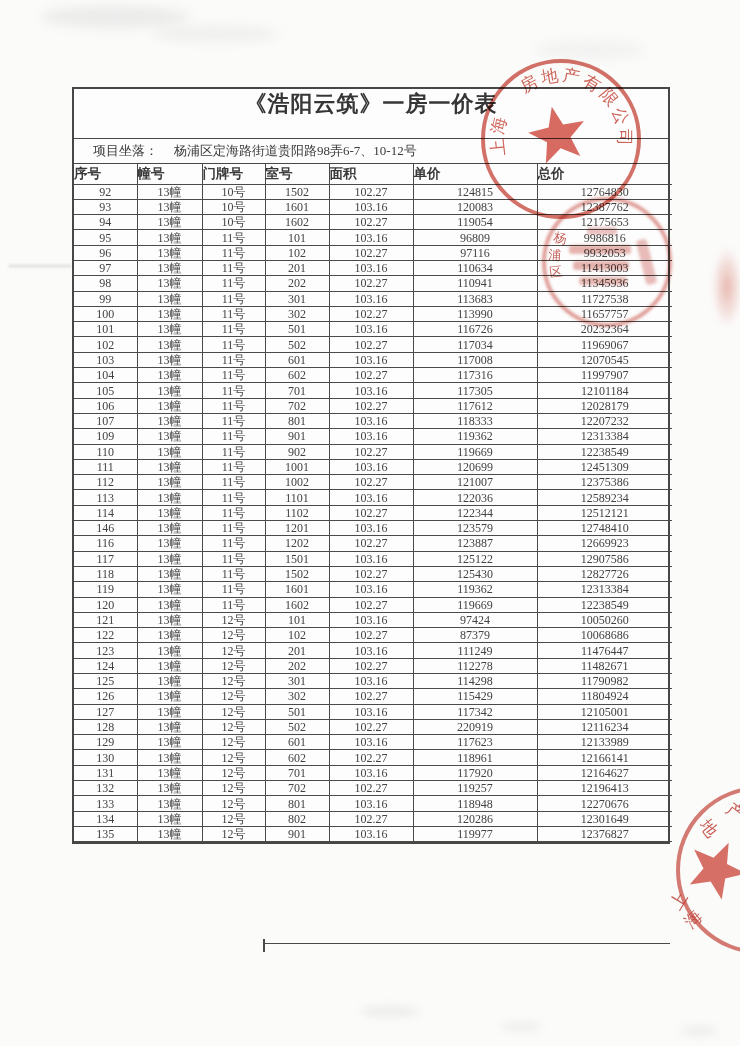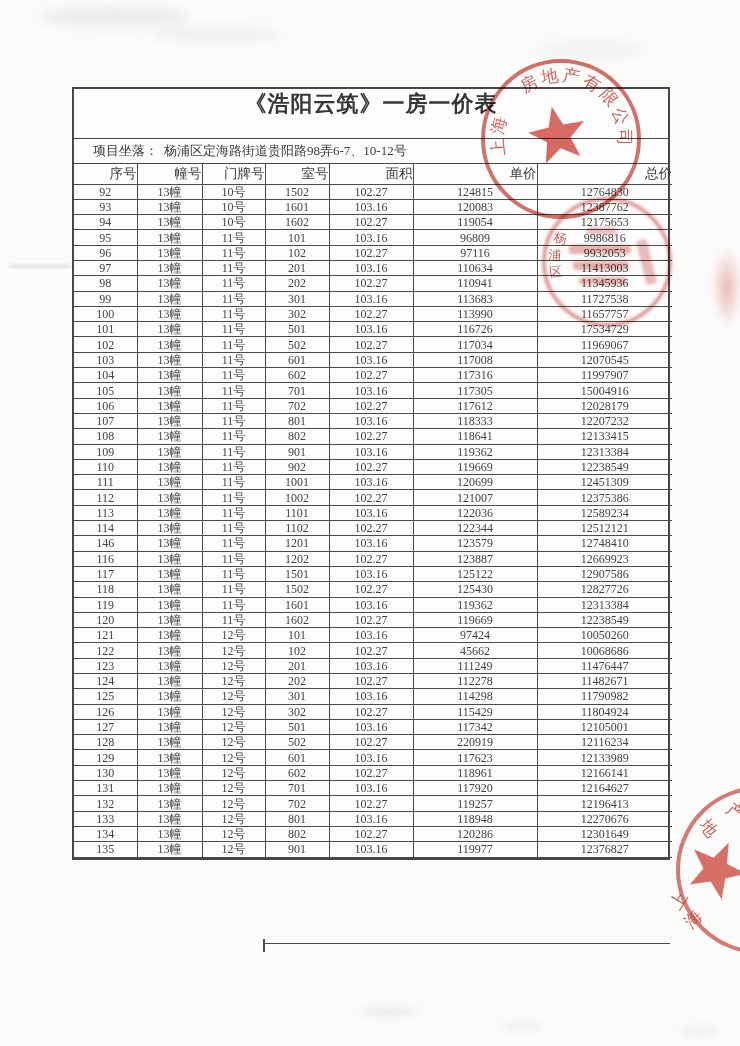--- a/index.html
+++ b/index.html
@@ -20,25 +20,25 @@
     border-bottom:1.5px solid #474747;
   }
   .doc-title {
     font-size:22px; font-weight:bold; letter-spacing:1px; color:#363636;
   }
   .subtitle-row {
     height:25px; display:flex; align-items:center;
     border-bottom:1.5px solid #474747;
     font-size:13px; padding-left:19px; color:#3a3a3a;
   }
-  .subtitle-row .loc-value { margin-left:6px; }
+  .subtitle-row .loc-value { margin-left:16px; }
   table.price { border-collapse:collapse; width:100%; table-layout:fixed; }
   table.price th {
-    height:20px; font-size:13.5px; font-weight:normal; color:#3a3a3a;
-    border:1.4px solid #4a4a4a; padding:0; text-align:right;
+    height:20px; font-size:13.5px; font-weight:bold; color:#3a3a3a;
+    border:1.4px solid #4a4a4a; padding:0; text-align:left;
   }
   table.price td {
     height:15.3px; font-size:12px; color:#424242; line-height:1;
     border:1.4px solid #4a4a4a; padding:0; text-align:center;
     overflow:hidden; white-space:nowrap;
   }
   table.price tr > *:first-child { border-left:none; }
   table.price tr > *:last-child { border-right:none; }
   table.price thead th { border-top:none; }
   .stamp { position:absolute; mix-blend-mode:multiply; pointer-events:none; }
@@ -171,21 +171,21 @@
           <td>113990</td>
           <td>11657757</td>
         </tr>
         <tr>
           <td>101</td>
           <td>13幢</td>
           <td>11号</td>
           <td>501</td>
           <td>103.16</td>
           <td>116726</td>
-          <td>17534729</td>
+          <td>20232364</td>
         </tr>
         <tr>
           <td>102</td>
           <td>13幢</td>
           <td>11号</td>
           <td>502</td>
           <td>102.27</td>
           <td>117034</td>
           <td>11969067</td>
         </tr>
@@ -207,50 +207,41 @@
           <td>117316</td>
           <td>11997907</td>
         </tr>
         <tr>
           <td>105</td>
           <td>13幢</td>
           <td>11号</td>
           <td>701</td>
           <td>103.16</td>
           <td>117305</td>
-          <td>15004916</td>
+          <td>12101184</td>
         </tr>
         <tr>
           <td>106</td>
           <td>13幢</td>
           <td>11号</td>
           <td>702</td>
           <td>102.27</td>
           <td>117612</td>
           <td>12028179</td>
         </tr>
         <tr>
           <td>107</td>
           <td>13幢</td>
           <td>11号</td>
           <td>801</td>
           <td>103.16</td>
           <td>118333</td>
           <td>12207232</td>
         </tr>
         <tr>
-          <td>108</td>
-          <td>13幢</td>
-          <td>11号</td>
-          <td>802</td>
-          <td>102.27</td>
-          <td>118641</td>
-          <td>12133415</td>
-        </tr>
-        <tr>
           <td>109</td>
           <td>13幢</td>
           <td>11号</td>
           <td>901</td>
           <td>103.16</td>
           <td>119362</td>
           <td>12313384</td>
         </tr>
         <tr>
           <td>110</td>
@@ -359,21 +350,21 @@
           <td>103.16</td>
           <td>97424</td>
           <td>10050260</td>
         </tr>
         <tr>
           <td>122</td>
           <td>13幢</td>
           <td>12号</td>
           <td>102</td>
           <td>102.27</td>
-          <td>45662</td>
+          <td>87379</td>
           <td>10068686</td>
         </tr>
         <tr>
           <td>123</td>
           <td>13幢</td>
           <td>12号</td>
           <td>201</td>
           <td>103.16</td>
           <td>111249</td>
           <td>11476447</td>

